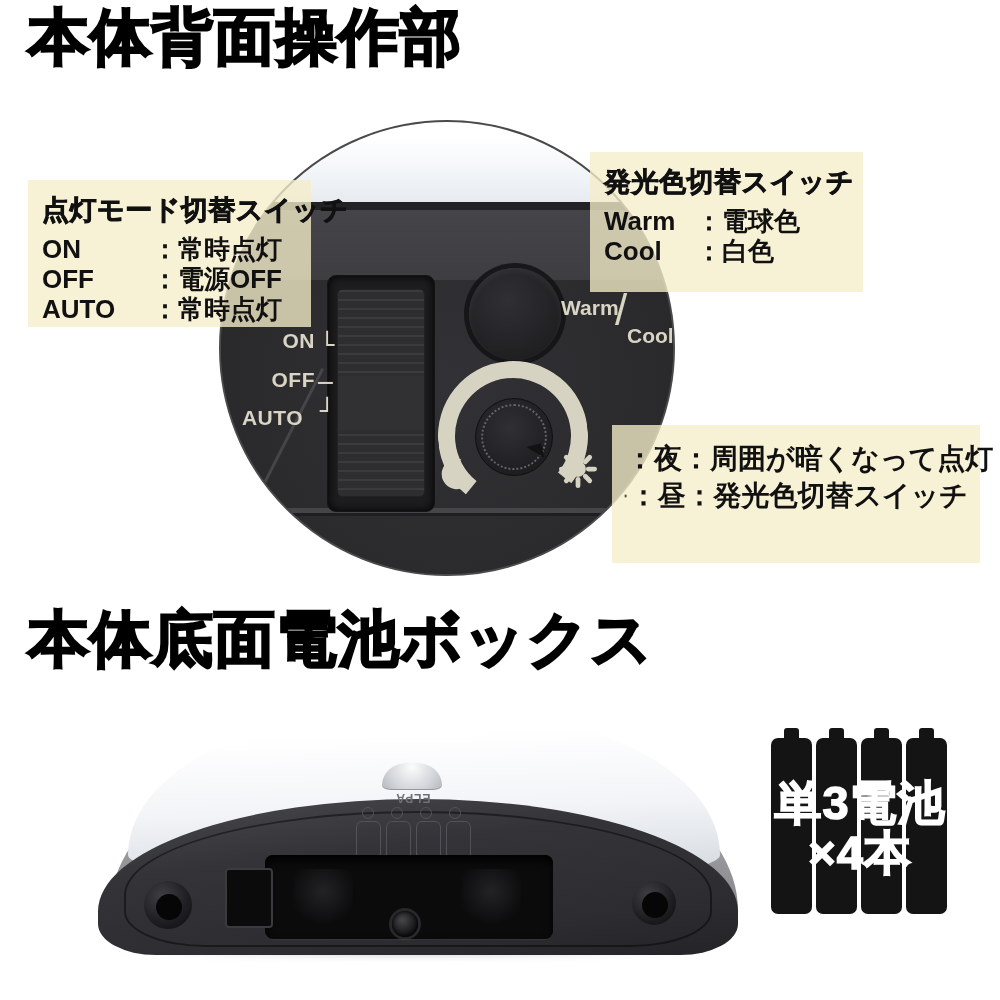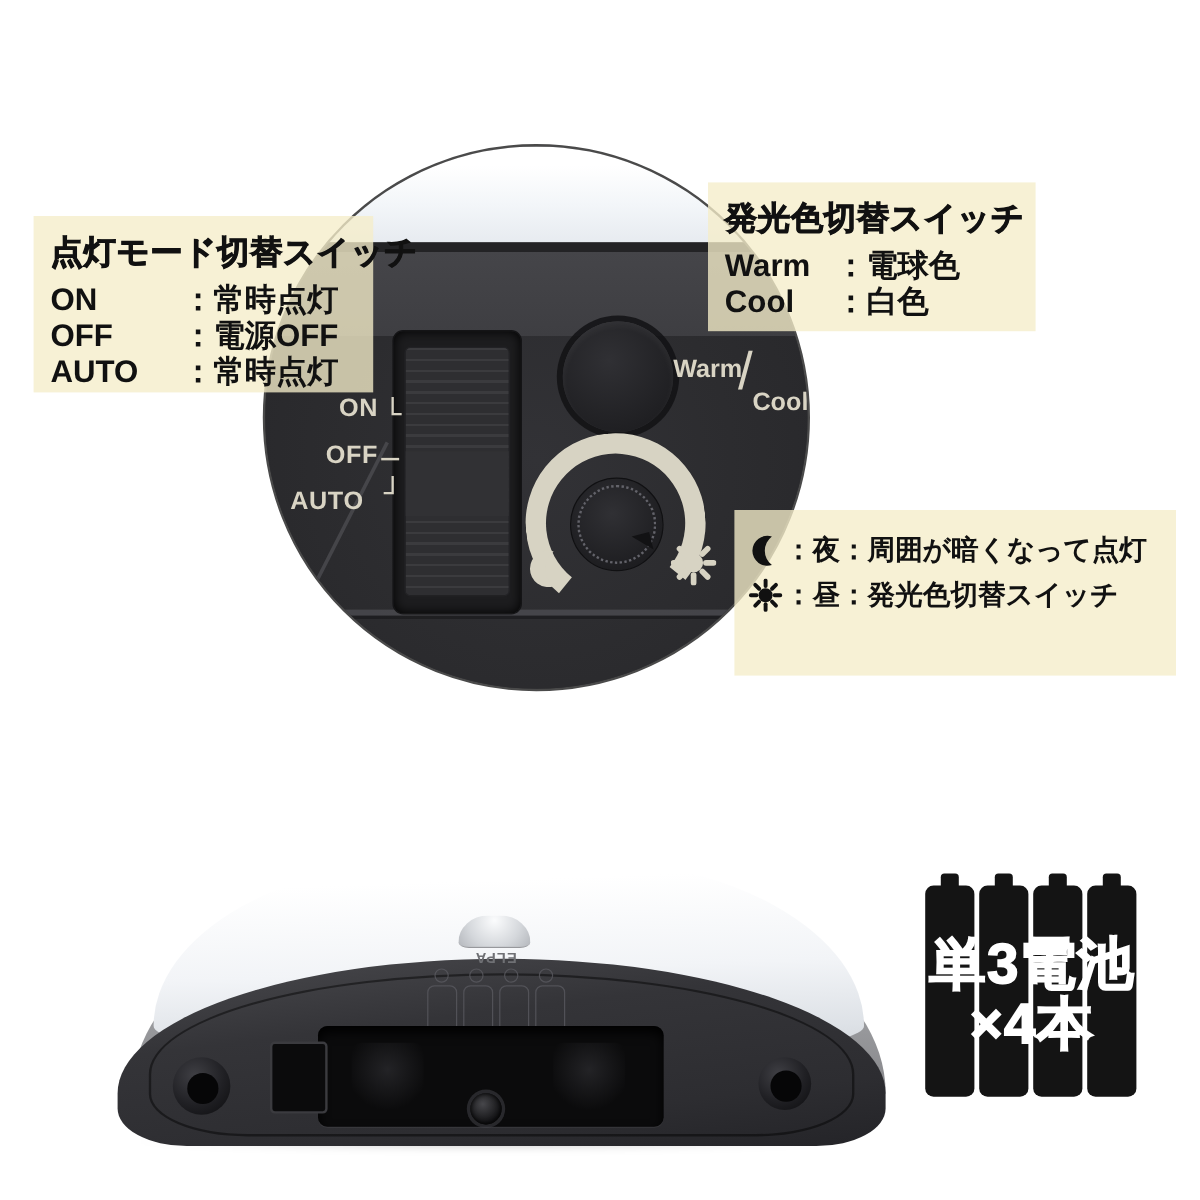--- a/index.html
+++ b/index.html
@@ -62,24 +62,24 @@
 
   
   .label-box{position:absolute;background:rgba(245,237,201,0.78);box-sizing:border-box;color:#111;}
   .lb-title{font-weight:bold;font-size:27px;letter-spacing:.5px;-webkit-text-stroke:.8px #111;
             margin:0 0 6px 0;white-space:nowrap;}
   .lb-row{display:flex;align-items:center;font-size:26px;line-height:30px;white-space:nowrap;}
   .lb-key{display:inline-block;font-weight:bold;}
   .lb-sep,.lb-val{font-weight:bold;}
   .box-mode{left:28px;top:180px;width:283px;height:147px;padding:12px 14px;}
   .box-mode .lb-key{width:110px;}
-  .box-color{left:590px;top:152px;width:273px;height:124px;padding:12px 14px;}
+  .box-color{left:590px;top:152px;width:273px;height:140px;padding:12px 14px;}
   .box-color .lb-key{width:92px;}
   .box-knob{left:612px;top:425px;width:368px;height:138px;padding:15px 12px;}
-  .box-knob .lb-row{line-height:37px;font-size:23px;}
+  .box-knob .lb-row{line-height:37px;font-size:28px;}
   .ico{display:inline-flex;width:28px;height:28px;margin-right:2px;color:#111;align-items:center;}
   .ico svg{width:100%;height:100%;}
 
   
   .photo-bottom{position:absolute;left:70px;top:705px;width:660px;height:290px;}
   .pb-shadow{position:absolute;left:36px;top:238px;width:600px;height:16px;border-radius:50%;
              background:radial-gradient(ellipse, rgba(0,0,0,.22), transparent 70%);filter:blur(3px);}
   .pb-band{position:absolute;left:40px;top:36px;width:628px;height:190px;
            border-radius:50% / 100% 100% 12% 12%;
            background:linear-gradient(180deg,#cbccd0 0%,#9b9c9f 55%,#808084 100%);}
@@ -126,20 +126,21 @@
                background:#141414;border-radius:3px 3px 0 0;}
   .bat-text{position:absolute;left:-6px;right:-6px;top:58px;text-align:center;z-index:2;color:#fff;
             font-weight:bold;font-size:47px;line-height:1.06;-webkit-text-stroke:1.5px #fff;
             letter-spacing:1px;white-space:nowrap;}
 </style>
 </head>
 <body>
 
 <div class="canvas">
 
+  <h1 class="big-title t1">本体背面操作部</h1>
 
   <div class="photo-circle">
     <div class="pc-white"></div>
     <div class="pc-lip"></div>
     <div class="pc-upper"></div>
     <div class="pc-main"></div>
     <div class="pc-diag"></div>
     <div class="pc-groove"></div>
 
     <div class="pc-slider-frame">
@@ -242,20 +243,21 @@
             <line x1="4.6" y1="19.4" x2="7.4" y2="16.6"></line>
               <line x1="16.6" y1="7.4" x2="19.4" y2="4.6"></line>
           </g>
           <circle cx="12" cy="12" r="5" fill="currentColor"></circle>
         </svg>
       </span>
       <span class="lb-val">：昼：発光色切替スイッチ</span>
     </div>
   </div>
 
+  <h1 class="big-title t2">本体底面電池ボックス</h1>
 
   <div class="photo-bottom">
     <div class="pb-shadow"></div>
     <div class="pb-band"></div>
     <div class="pb-dome"></div>
     <div class="pb-face"></div>
     <div class="pb-sensor"></div>
     <div class="pb-brand">ELPA</div>
     <div class="pb-emb-circles">
         <i></i>

